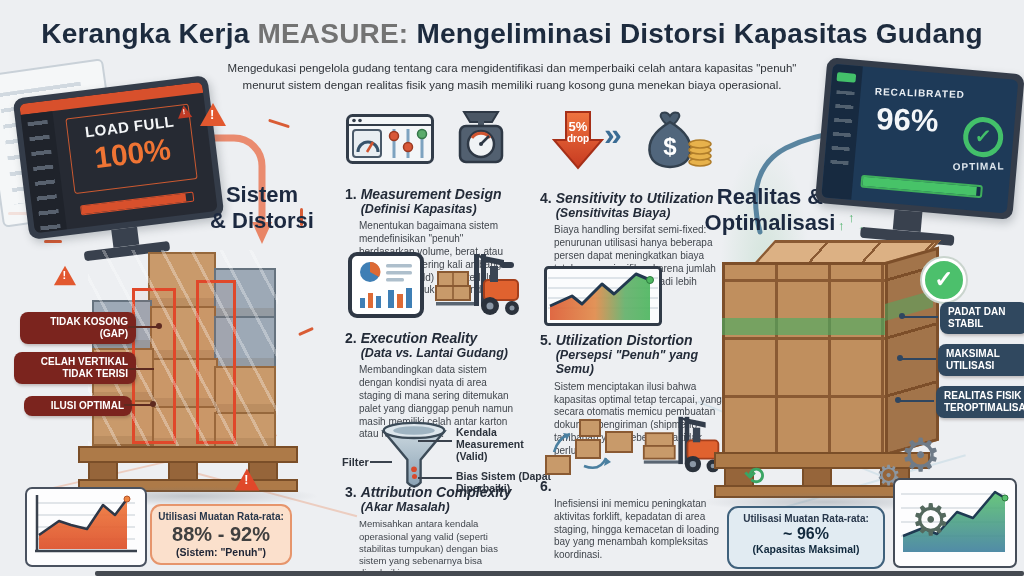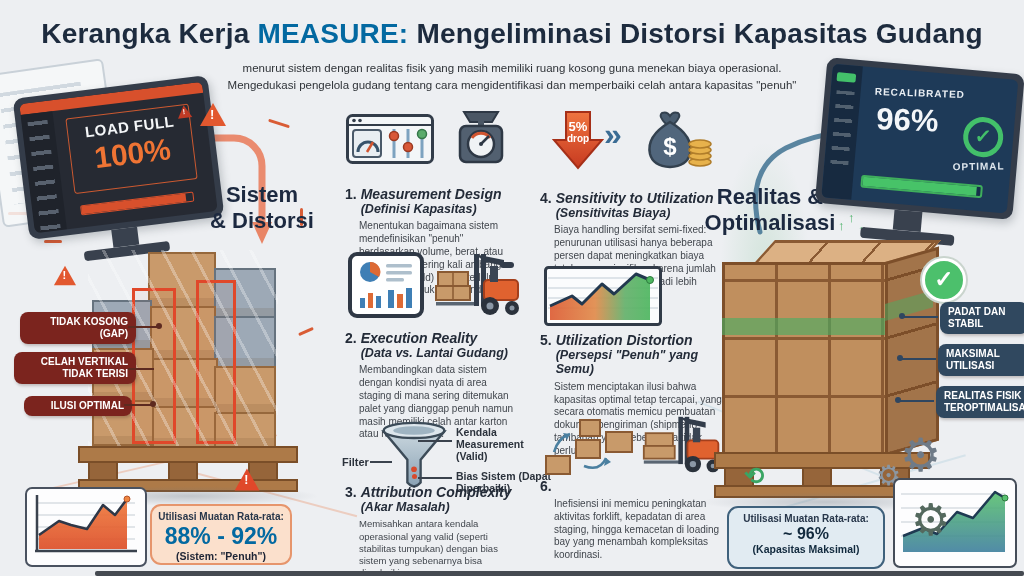--- a/index.html
+++ b/index.html
@@ -2,21 +2,21 @@
 <html><head>
 <meta charset="utf-8">
 <style>
   html,body{margin:0;padding:0;background:#d8dbde;}
   .stage{position:relative;width:1024px;height:576px;background:#edeff2;overflow:hidden;
          font-family:"Liberation Sans",sans-serif;color:#22293a;}
   .abs{position:absolute;}
   
   .title{position:absolute;top:18px;left:0;width:1024px;text-align:center;font-size:28px;font-weight:bold;
          color:#1d2b3e;letter-spacing:.2px;}
-  .title .hl{color:#0369a1;}
+  .title .hl{color:#737373;}
   .subtitle{position:absolute;top:60px;left:0;width:1024px;text-align:center;font-size:11.5px;color:#2f3338;line-height:1.5;}
   
   .mon{position:absolute;}
   .mon .frame{position:absolute;background:#343c49;border-radius:10px;padding:6px;box-shadow:2px 4px 8px rgba(40,50,60,.25);}
   .mon .screen{position:relative;border-radius:6px;overflow:hidden;}
   .neck{position:absolute;background:#39414e;}
   .base{position:absolute;background:#39414e;border-radius:4px;}
   
   .scr-l{background:#262a33;width:184px;height:130px;}
   .scr-l .topbar{position:absolute;top:0;left:0;right:0;height:11px;background:#d8502c;}
@@ -48,21 +48,21 @@
        padding:4px 8px;box-shadow:1px 2px 3px rgba(60,40,30,.25);}
   .tag.red{background:#7b241e;text-align:right;}
   .tag.blue{background:#30485f;text-align:left;}
   .conn{position:absolute;height:2px;}
   .conn.red{background:#5d2a20;}
   .conn.blue{background:#2f4660;}
   .dot{position:absolute;width:6px;height:6px;border-radius:50%;}
   
   .callout{position:absolute;text-align:center;border-radius:11px;padding-top:5px;}
   .callout .t{font-size:10px;font-weight:bold;color:#27364a;}
-  .callout .v{font-size:23px;font-weight:bold;color:#0369a1;margin-top:1px;}
+  .callout .v{font-size:20px;font-weight:bold;color:#404040;margin-top:1px;}
   .callout .n{font-size:10.5px;font-weight:bold;color:#1d2435;}
   .co-orange{background:#fbe0cc;border:2px solid #e6956c;}
   .co-blue{background:#e1ebf2;border:2.5px solid #3f617c;}
   
   .chart-card{position:absolute;background:#fdfdfe;border:2px solid #4a5260;border-radius:7px;}
   
   .step{position:absolute;}
   .step-head{display:flex;gap:4px;font-weight:bold;color:#232b38;}
   .step-num{font-size:14px;}
   .step-title{font-size:14px;line-height:1.15;font-style:italic;}
@@ -108,22 +108,22 @@
   .chev{position:absolute;color:#3a6c94;font-weight:bold;font-size:32px;line-height:1;}
   .arrowtxt{position:absolute;color:#fff;font-weight:bold;text-align:center;line-height:1.05;}
 </style>
 </head>
 <body>
 
 <div class="stage">
 
   <div class="title"><span>Kerangka Kerja </span><span class="hl">MEASURE:</span><span> Mengeliminasi Distorsi Kapasitas Gudang</span></div>
   <div class="subtitle">
+    <div>Mengedukasi pengelola gudang tentang cara mengidentifikasi dan memperbaiki celah antara kapasitas "penuh"</div>
     <div>menurut sistem dengan realitas fisik yang masih memiliki ruang kosong guna menekan biaya operasional.</div>
-    <div>Mengedukasi pengelola gudang tentang cara mengidentifikasi dan memperbaiki celah antara kapasitas "penuh"</div>
   </div>
 
   <div class="gline warm" style="left:40px;top:468px;width:190px;transform:rotate(-13deg);"></div>
   <div class="gline warm" style="left:180px;top:492px;width:180px;transform:rotate(15deg);"></div>
   <div class="gline" style="left:690px;top:440px;width:210px;transform:rotate(22deg);"></div>
   <div class="gline" style="left:740px;top:486px;width:230px;transform:rotate(-16deg);"></div>
   <div class="dash" style="left:8px;top:212px;width:26px;"></div>
   <div class="dash" style="left:44px;top:240px;width:18px;"></div>
   <div class="dash" style="left:268px;top:122px;width:22px;transform:rotate(18deg);"></div>
   <div class="dash" style="left:298px;top:330px;width:16px;transform:rotate(-24deg);"></div>

